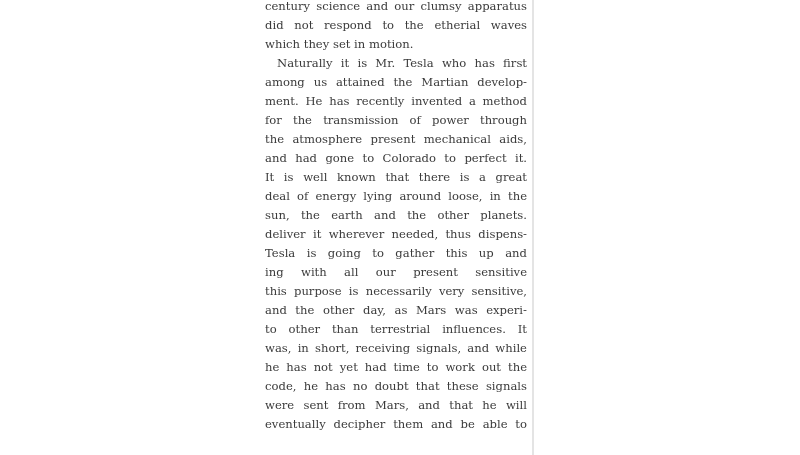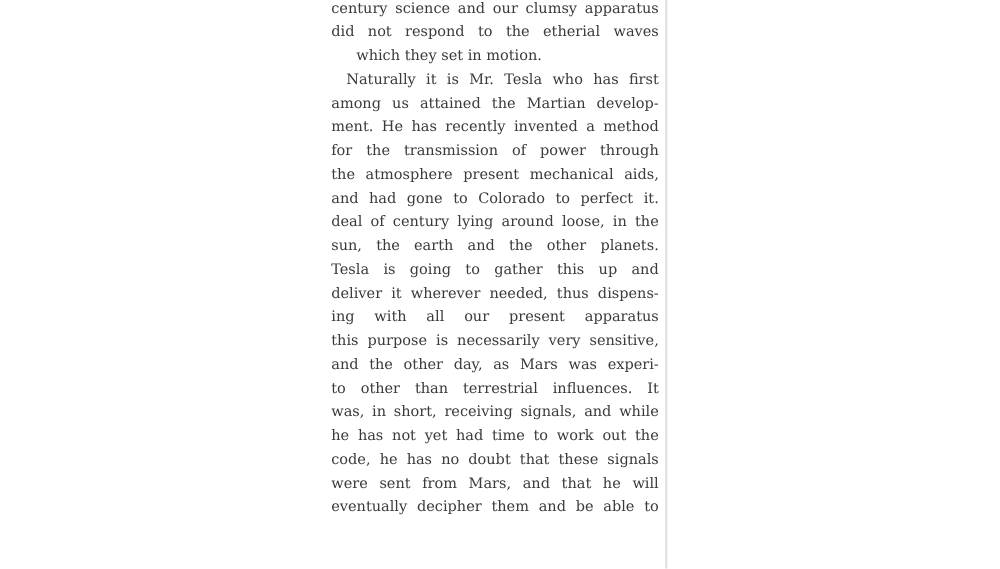--- a/index.html
+++ b/index.html
@@ -41,45 +41,45 @@
     .line {
       display: block;
       white-space: nowrap;
       text-align: justify;
       text-align-last: justify;
       height: 19px;
       overflow: visible;
     }
     .line.last {
       text-align-last: left;
-      margin-left: 20px;
     }
     .line.indent {
       padding-left: 12px;
     }
   </style>
 </head>
 <body>
 
 <div class="page">
   <div class="column" id="article-column">
       <span class="line">century science and our clumsy apparatus</span>
       <span class="line">did not respond to the etherial waves</span>
       <span class="line last">which they set in motion.</span>
       <span class="line indent">Naturally it is Mr. Tesla who has first</span>
       <span class="line">among us attained the Martian develop-</span>
       <span class="line">ment. He has recently invented a method</span>
       <span class="line">for the transmission of power through</span>
       <span class="line">the atmosphere present mechanical aids,</span>
       <span class="line">and had gone to Colorado to perfect it.</span>
-      <span class="line">deal of century lying around loose, in the</span>
+      <span class="line">It is well known that there is a great</span>
+      <span class="line">deal of energy lying around loose, in the</span>
       <span class="line">sun, the earth and the other planets.</span>
+      <span class="line">deliver it wherever needed, thus dispens-</span>
       <span class="line">Tesla is going to gather this up and</span>
-      <span class="line">deliver it wherever needed, thus dispens-</span>
-      <span class="line">ing with all our present apparatus</span>
+      <span class="line">ing with all our present sensitive</span>
       <span class="line">this purpose is necessarily very sensitive,</span>
       <span class="line">and the other day, as Mars was experi-</span>
       <span class="line">to other than terrestrial influences.  It</span>
       <span class="line">was, in short, receiving signals, and while</span>
       <span class="line">he has not yet had time to work out the</span>
       <span class="line">code, he has no doubt that these signals</span>
       <span class="line">were sent from Mars, and that he will</span>
       <span class="line">eventually decipher them and be able to</span>
     </div>
   <div class="column-rule"></div>

